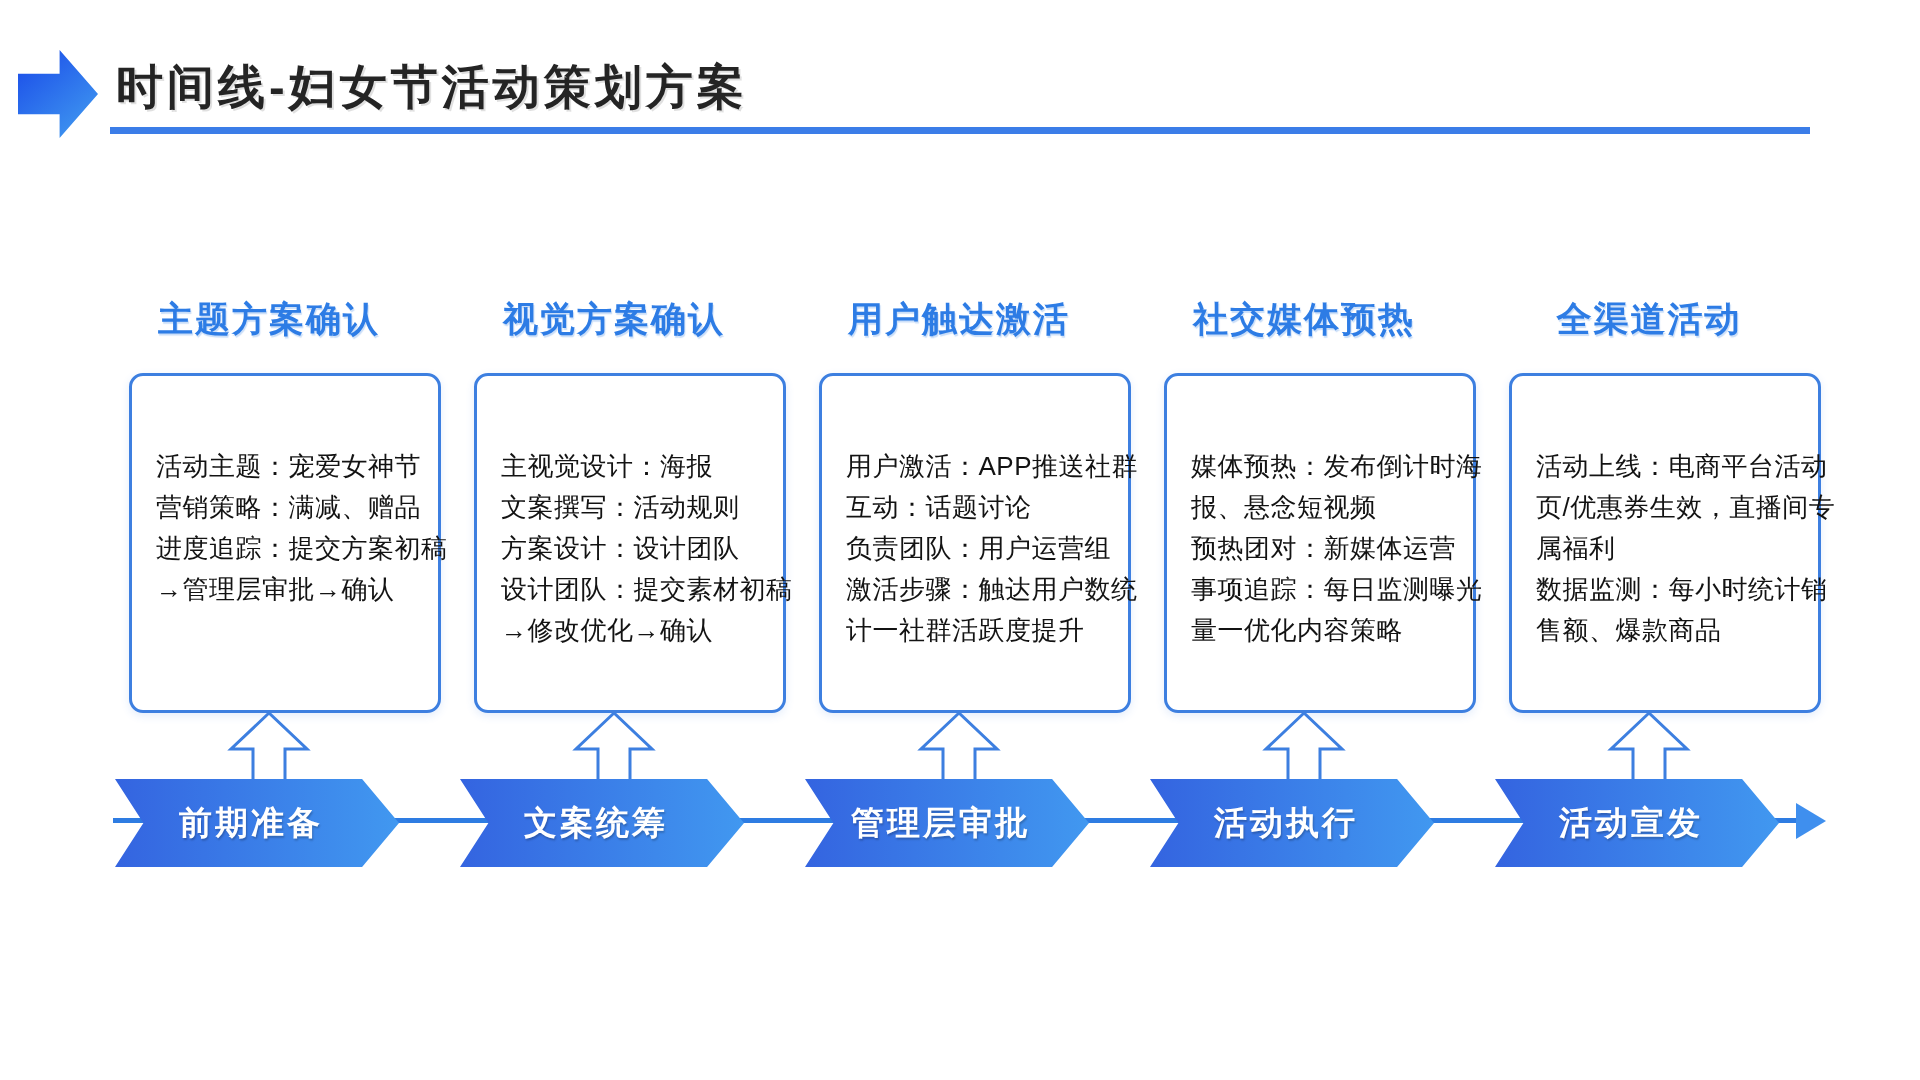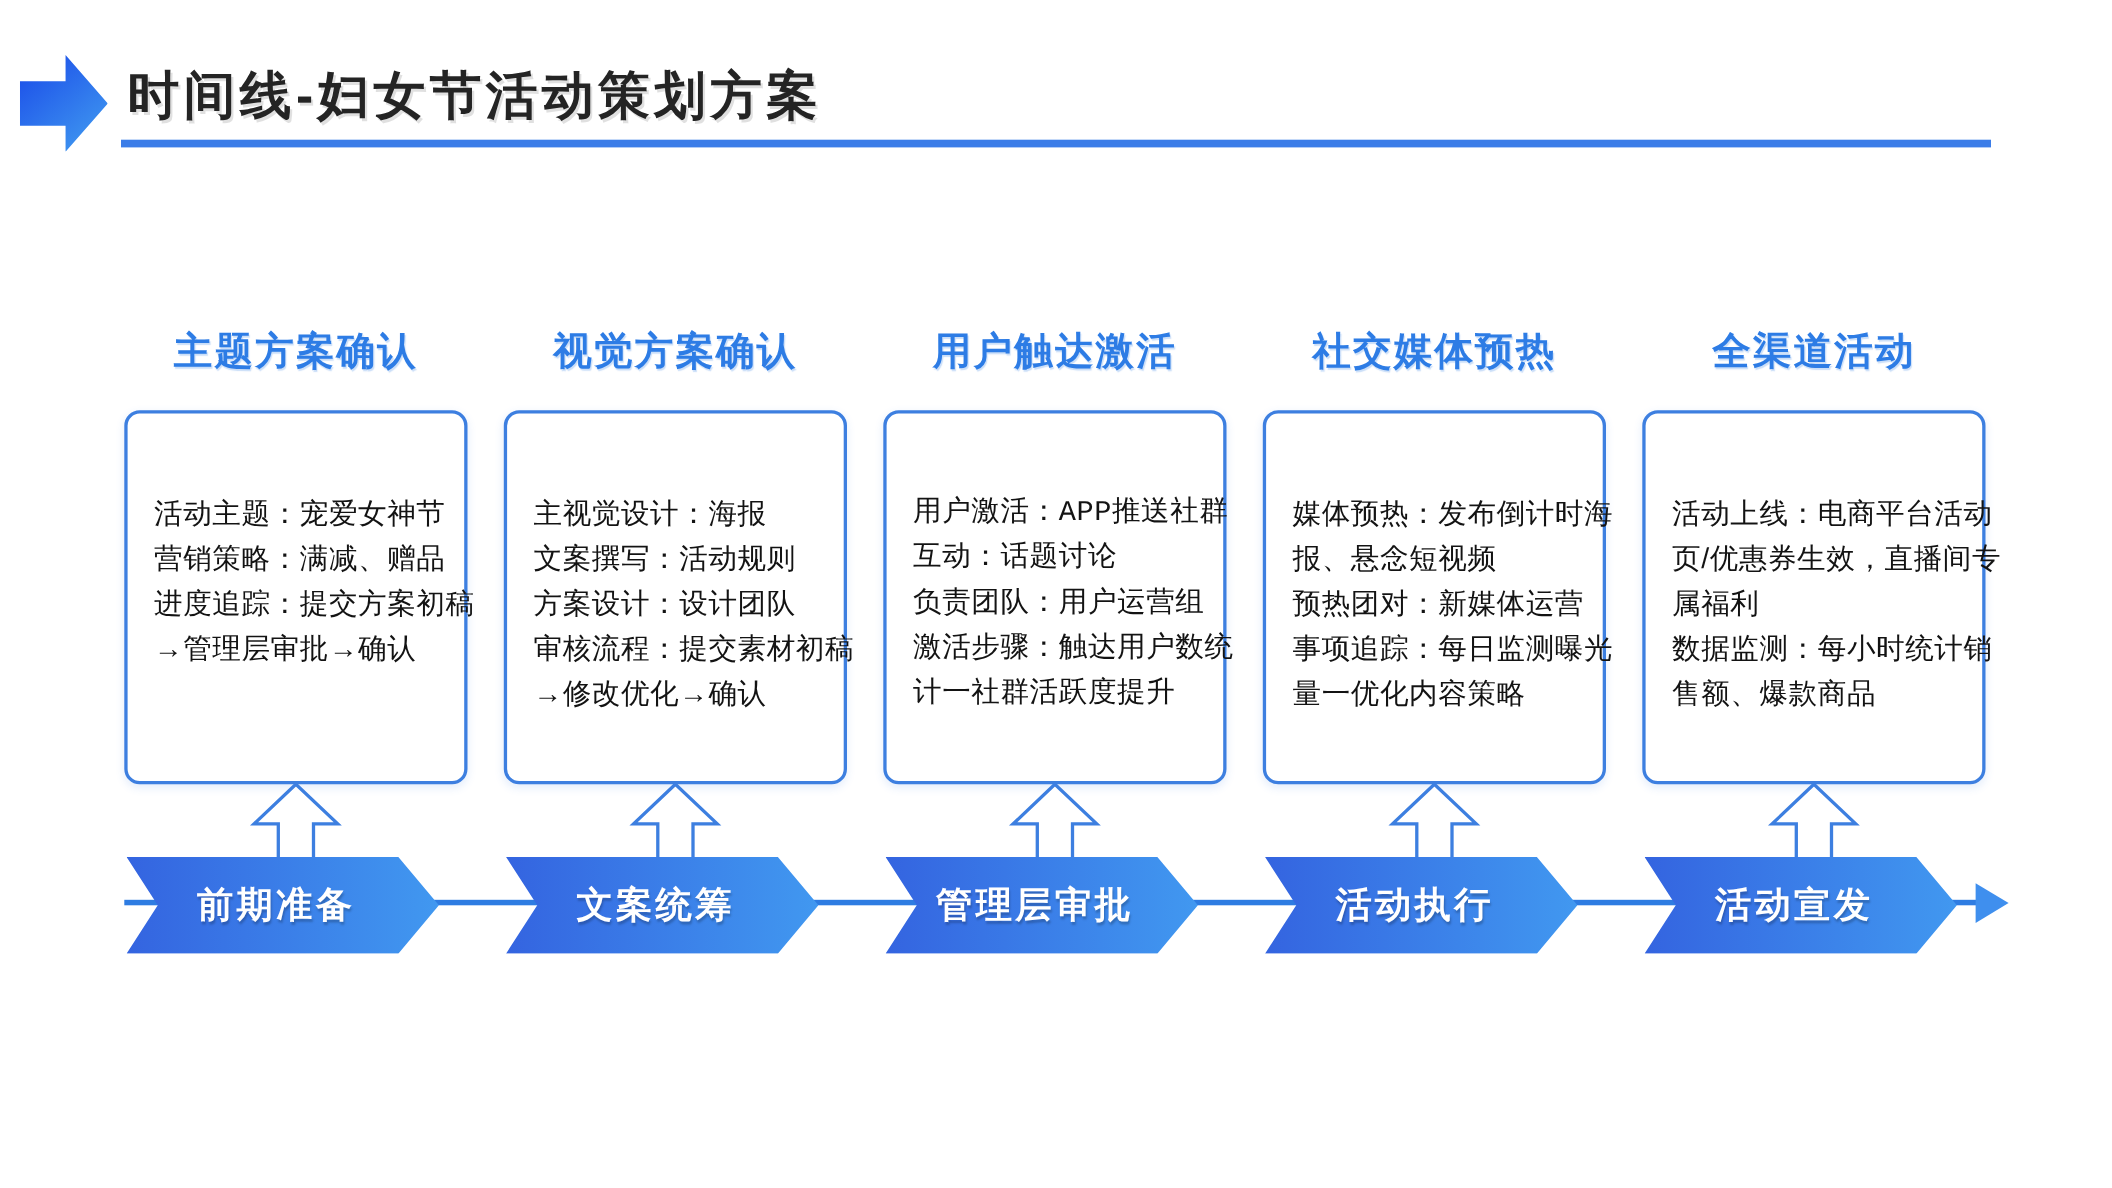--- a/index.html
+++ b/index.html
@@ -33,40 +33,40 @@
     position: absolute;
     left: 110px; top: 127px;
     width: 1700px; height: 7px;
     background: #3b7de8;
   }
 
   
   .col { position: absolute; width: 312px; top: 0; height: 872px; }
   .col1 { left: 113px; }
   .col2 { left: 458px; }
-  .col3 { left: 803px; font-family: Liberation Mono, monospace; }
+  .col3 { left: 803px; }
   .col4 { left: 1148px; }
   .col5 { left: 1493px; }
 
   .stage-header {
     position: absolute;
     left: 0; top: 296px;
     width: 312px;
     text-align: center;
     font-size: 35px;
     font-weight: bold;
     letter-spacing: 2px;
     color: #2d7ce5;
     text-shadow: 1px 2px 1px rgba(45,124,229,0.25);
     white-space: nowrap;
   }
 
   .detail-box {
     position: absolute;
-    left: 0; top: 373px;
+    left: 16px; top: 373px;
     width: 312px; height: 340px;
     background: #ffffff;
     border: 3px solid #3d7fe0;
     border-radius: 14px;
     padding: 70px 22px 0 24px;
     box-shadow: 0 3px 8px rgba(61,127,224,0.14);
   }
   .detail-line {
     font-size: 26px;
     line-height: 41px;
@@ -148,21 +148,21 @@
     <span>前期准备</span>
   </div>
 </div>
 
 <div class="col col2">
   <div class="stage-header">视觉方案确认</div>
   <div class="detail-box">
     <div class="detail-line">主视觉设计：海报</div>
     <div class="detail-line">文案撰写：活动规则</div>
     <div class="detail-line">方案设计：设计团队</div>
-    <div class="detail-line">审核流程：提交素材初稿</div>
+    <div class="detail-line">设计团队：提交素材初稿</div>
     <div class="detail-line">→修改优化→确认</div>
   </div>
   <svg class="up-arrow" viewBox="0 0 92 74">
     <polygon points="46,2 8,38 30,38 30,74 62,74 62,38 84,38" fill="#ffffff" stroke="#3d7fe0" stroke-width="3" stroke-linejoin="miter"></polygon>
   </svg>
   <div class="stage-banner">
     <span>文案统筹</span>
   </div>
 </div>
 

